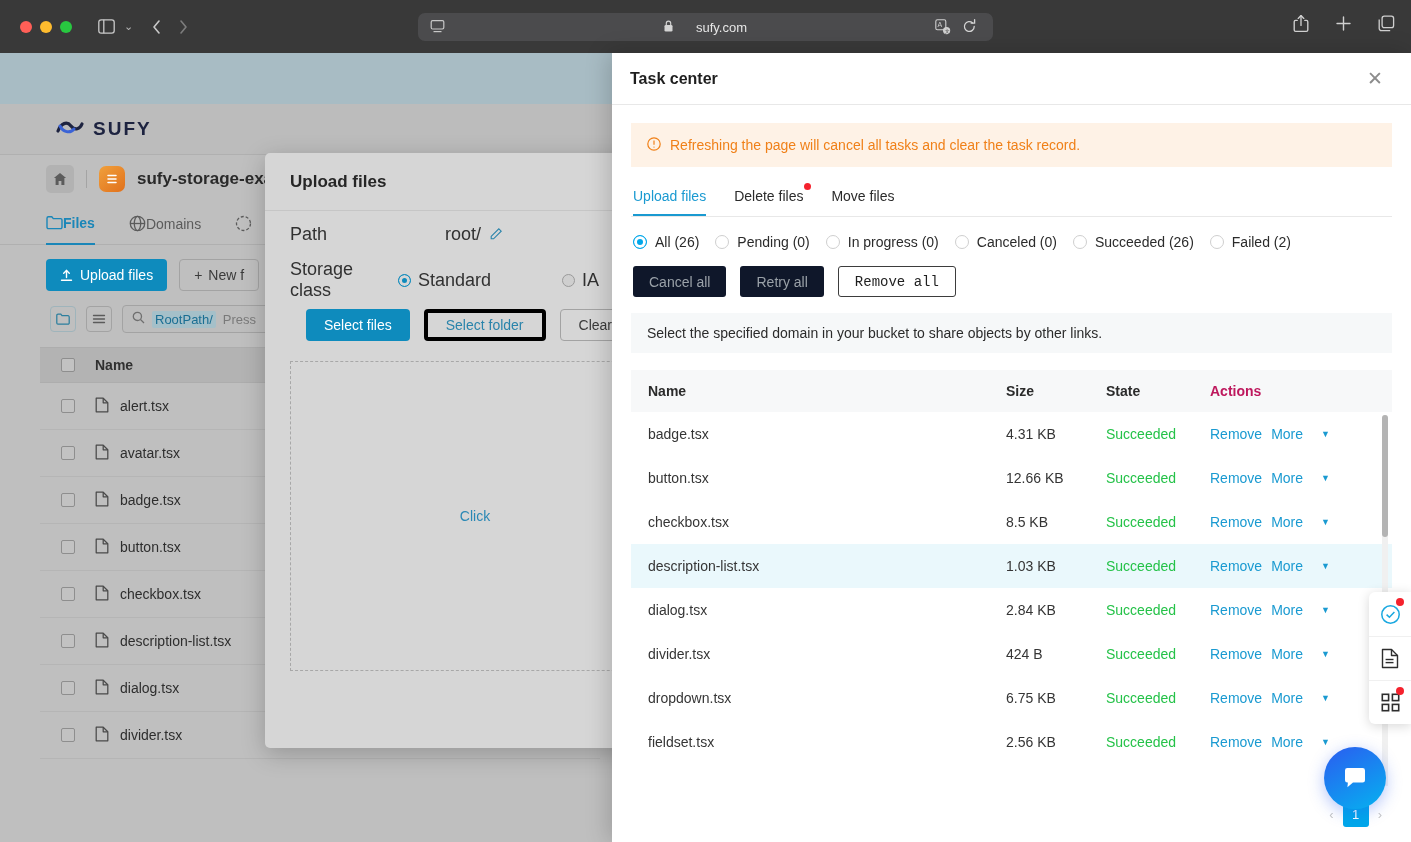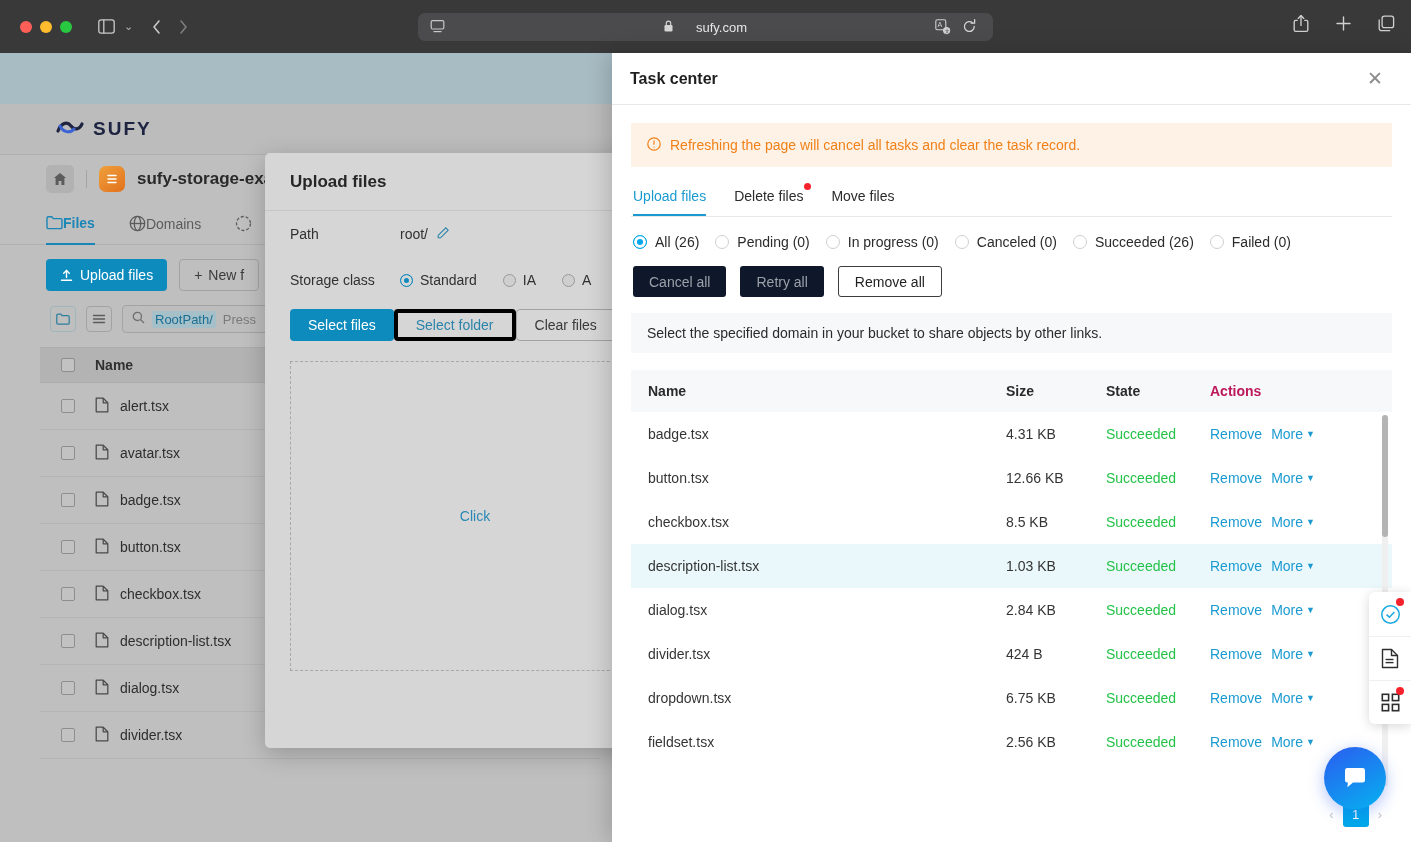--- a/index.html
+++ b/index.html
@@ -131,28 +131,28 @@
   #upload-modal {
     position: absolute; left: 265px; top: 100px; width: 420px; height: 595px;
     background: #d6d6d6; border-radius: 5px; box-shadow: 0 6px 24px rgba(0,0,0,0.22);
     overflow: hidden;
   }
   #upload-modal-header {
     height: 58px; display: flex; align-items: center; padding-left: 25px;
     font-size: 17px; font-weight: 700; color: #262626;
     border-bottom: 1px solid #c6c6c6;
   }
-  .um-row { display: flex; align-items: center; padding: 0 25px; height: 46px; font-size: 14px; color: #313131; }
+  .um-row { display: flex; align-items: center; padding: 0 25px; height: 46px; font-size: 18px; color: #313131; gap: 45px; }
   .um-label { width: 110px; }
   .um-path { display: flex; align-items: center; gap: 9px; }
   .um-edit { color: #2a84ab; }
   .um-radio { display: flex; align-items: center; gap: 7px; margin-right: 26px; }
   .rd { width: 13px; height: 13px; border-radius: 50%; border: 1px solid #9a9a9a; background: #cfcfcf; }
   .rd.on { background: #0e8bbd; border-color: #0e8bbd; box-shadow: inset 0 0 0 3px #d6d6d6; }
-  #um-buttons { display: flex; padding: 6px 25px 0 25px; }
+  #um-buttons { display: flex; gap: 14px; padding: 6px 25px 0 25px; margin-left: 16px; }
   .um-btn { height: 32px; border-radius: 4px; display: flex; align-items: center;
     justify-content: center; font-size: 14px; padding: 0 18px; }
   .um-btn.primary { background: #0e8bbd; color: #fff; }
   .um-btn.outline { border: 4px solid #000000; color: #2a84ab; }
   .um-btn.plain { border: 1px solid #a3a3a3; color: #3a3a3a; }
   #um-dropzone {
     margin: 20px 25px; height: 310px; border: 1px dashed #a8a8a8;
     display: flex; align-items: center; justify-content: center;
     font-size: 14px; color: #2a88b5;
   }
@@ -182,40 +182,40 @@
 
   #tc-filters { display: flex; align-items: center; gap: 16px; padding: 17px 2px 0 2px; }
   .tc-filter { display: flex; align-items: center; gap: 8px; font-size: 14px; color: #2b2b2b; }
   .tc-rd { width: 14px; height: 14px; border-radius: 50%; border: 1px solid #cfcfcf; background: #fff; }
   .tc-rd.on { background: #00a7ea; border-color: #00a7ea; box-shadow: inset 0 0 0 3px #fff; }
 
   #tc-actions { display: flex; gap: 14px; padding: 16px 2px 0 2px; }
   .tc-btn { height: 31px; padding: 0 16px; border-radius: 3px; font-size: 14px;
     display: flex; align-items: center; justify-content: center; }
   .tc-btn.disabled { background: #0f172a; color: #9aa1a8; }
-  .tc-btn.enabled { background: #fff; color: #1f1f1f; border: 1px solid #3d3d3d; }
+  .tc-btn.enabled { background: #fff; color: #1f1f1f; border: 1px solid #3d3d3d; font-family: Liberation Mono, monospace; }
 
   #tc-hint {
     margin-top: 16px; background: #f6f8f9; height: 40px; display: flex; align-items: center;
     padding: 0 16px; font-size: 14px; color: #2b2b2b;
   }
 
   #tc-table { margin-top: 17px; flex: 1; display: flex; flex-direction: column; min-height: 0; }
   #tc-thead {
     height: 42px; background: #f7f8f9; display: flex; align-items: center;
     font-size: 14px; font-weight: 600; color: #2b2b2b;
   }
   #tc-tbody { flex: 1; overflow: hidden; position: relative; }
   .tc-row { height: 44px; display: flex; align-items: center; font-size: 14px; color: #353535; }
   .tc-row.highlight { background: #eaf8fc; }
   .c-name { width: 375px; padding-left: 17px; }
   .c-size { width: 100px; }
   .c-state { width: 104px; color: #24c248; }
   .c-actions { flex: 1; display: flex; gap: 9px; color: #1a9ad1; }
-  .c-actions .more { display: flex; align-items: center; gap: 3px; }
+  .c-actions .more { display: flex; align-items: center; gap: 18px; }
   .caret { font-size: 9px; }
 
   #tc-scrollbar {
     position: absolute; right: 4px; top: 3px; width: 6px; height: 380px;
     background: #f0f0f0; border-radius: 3px;
   }
   #tc-scroll-thumb { width: 6px; height: 122px; background: #b4b4b4; border-radius: 3px; }
 
   #tc-pagination {
     height: 56px; display: flex; align-items: center; justify-content: flex-end;
@@ -626,21 +626,21 @@
         <div class="tc-filter">
           <span class="tc-rd"></span>
           <span>Canceled (0)</span>
         </div>
         <div class="tc-filter">
           <span class="tc-rd"></span>
           <span>Succeeded (26)</span>
         </div>
         <div class="tc-filter">
           <span class="tc-rd"></span>
-          <span>Failed (0)</span>
+          <span>Failed (2)</span>
         </div>
       </div>
     <div id="tc-actions">
         <div class="tc-btn disabled">Cancel all</div>
         <div class="tc-btn disabled">Retry all</div>
         <div class="tc-btn enabled">Remove all</div>
       </div>
 
     <div id="tc-hint">Select the specified domain in your bucket to share objects by other links.</div>
 

